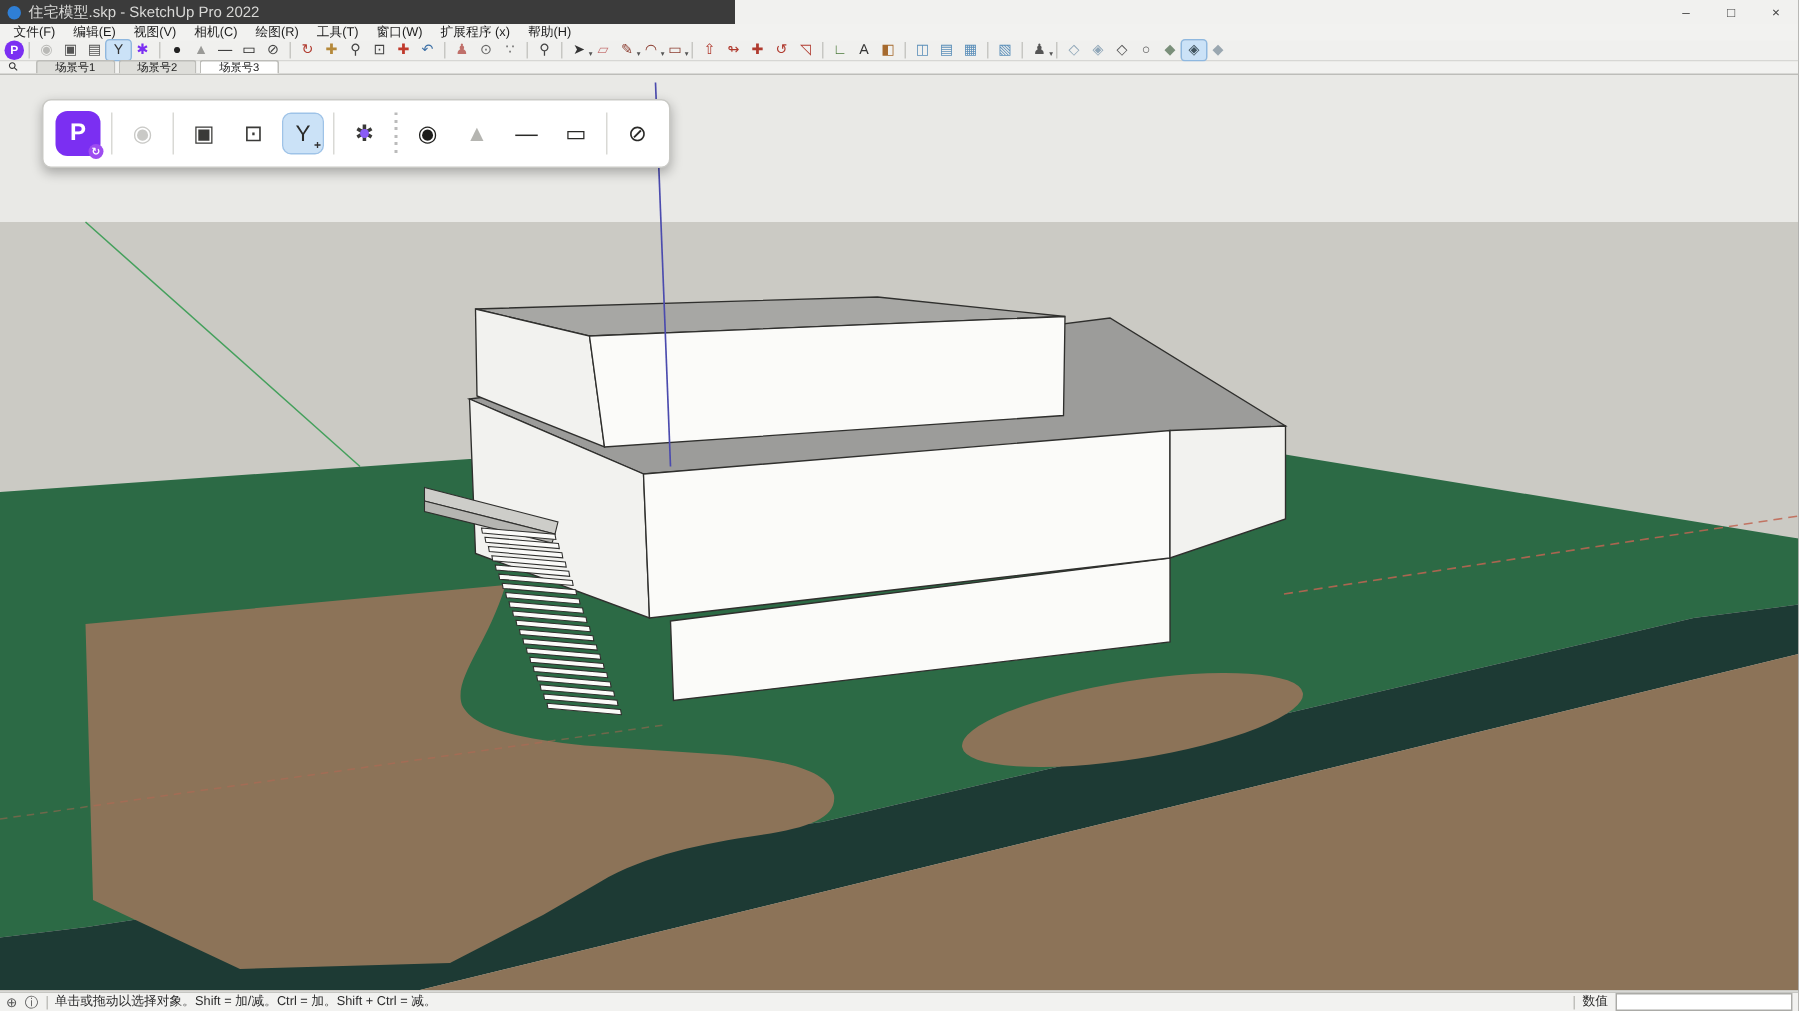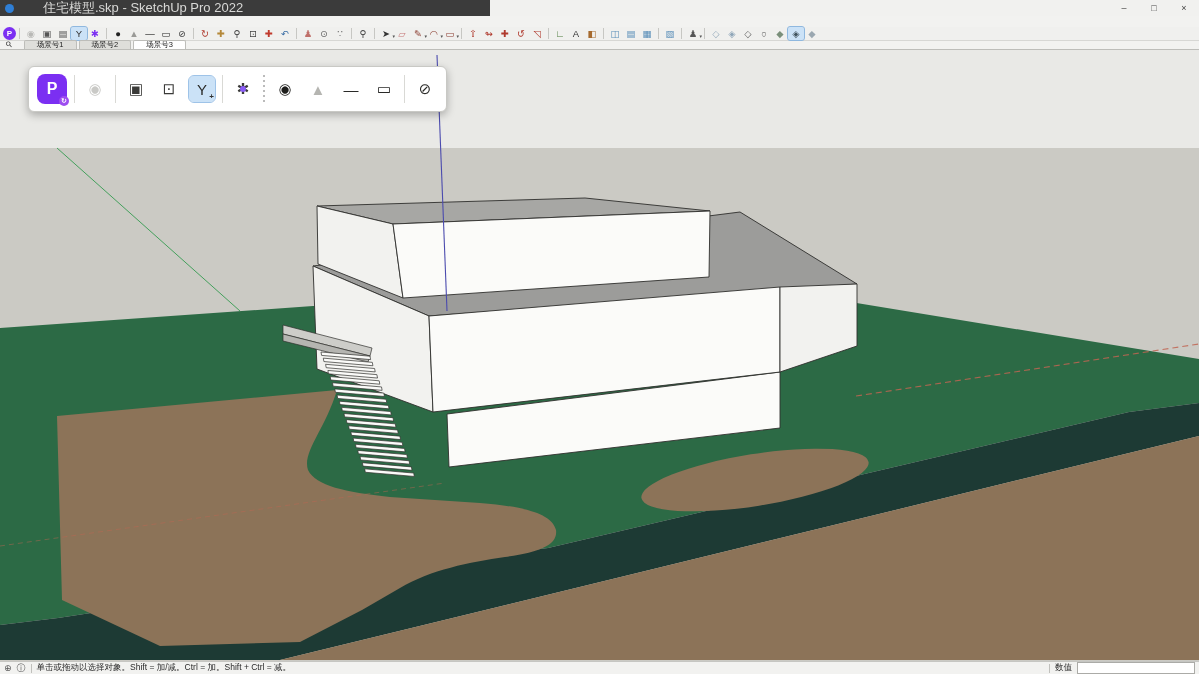--- a/index.html
+++ b/index.html
@@ -4,21 +4,21 @@
 <style>
   html,body{margin:0;padding:0;background:#888;}
   #app{position:relative;width:1199px;height:674px;overflow:hidden;
        font-family:"Liberation Sans","DejaVu Sans",sans-serif;background:var(--ui-bg);
        -webkit-font-smoothing:antialiased;}
   
   .titlebar{position:absolute;left:0;top:0;width:1199px;height:16px;background:var(--titlebar-light);
             display:flex;align-items:center;}
   .titlebar-dark{height:16px;width:490px;background:var(--titlebar-dark);display:flex;align-items:center;gap:5px;padding-left:5px;box-sizing:border-box;}
   .app-icon{width:9px;height:9px;border-radius:50%;background:var(--app-icon-blue);flex:0 0 auto;}
-  .title-text{font-size:13px;color:#d8d8d6;white-space:nowrap;margin-left:24px;}
+  .title-text{font-size:10px;color:#d8d8d6;white-space:nowrap;}
   .win-controls{margin-left:auto;display:flex;height:16px;}
   .win-btn{width:30px;height:16px;display:flex;align-items:center;justify-content:center;
            font-size:9px;color:#444;cursor:default;}
   
   .menubar{position:absolute;left:0;top:16px;width:1199px;height:11px;background:var(--ui-bg);
            display:flex;align-items:center;padding-left:4px;box-sizing:border-box;gap:2px;}
   .menu-item{font-size:8.5px;color:#1c1c1c;padding:0 5px;white-space:nowrap;}
   
   .toolbar{position:absolute;left:0;top:27px;width:1199px;height:14px;background:var(--toolbar-bg);
            display:flex;align-items:center;padding-left:3px;box-sizing:border-box;border-bottom:1px solid #d7d7d4;}
@@ -75,20 +75,31 @@
       <span class="app-icon"></span>
       <span class="title-text">住宅模型.skp - SketchUp Pro 2022</span>
     </div>
     <div class="win-controls" id="win-controls">
         <div class="win-btn">–</div>
         <div class="win-btn">□</div>
         <div class="win-btn">×</div>
       </div>
   </div>
 
+  <div class="menubar" id="menubar">
+      <span class="menu-item">文件(F)</span>
+      <span class="menu-item">编辑(E)</span>
+      <span class="menu-item">视图(V)</span>
+      <span class="menu-item">相机(C)</span>
+      <span class="menu-item">绘图(R)</span>
+      <span class="menu-item">工具(T)</span>
+      <span class="menu-item">窗口(W)</span>
+      <span class="menu-item">扩展程序 (x)</span>
+      <span class="menu-item">帮助(H)</span>
+    </div>
 
   <div class="toolbar" id="main-toolbar">
       <div class="tlogo" style="background: rgb(123, 47, 242); color: rgb(255, 255, 255);">P</div>
       <div class="tsep"></div>
       <div class="ticon" style="color: rgb(185, 185, 182);">◉</div>
       <div class="ticon" style="color: rgb(85, 85, 85);">▣</div>
       <div class="ticon" style="color: rgb(85, 85, 85);">▤</div>
       <div class="ticon active" style="color: rgb(51, 51, 51);">Y</div>
       <div class="ticon" style="color: rgb(123, 47, 242);">✱</div>
       <div class="tsep"></div>

